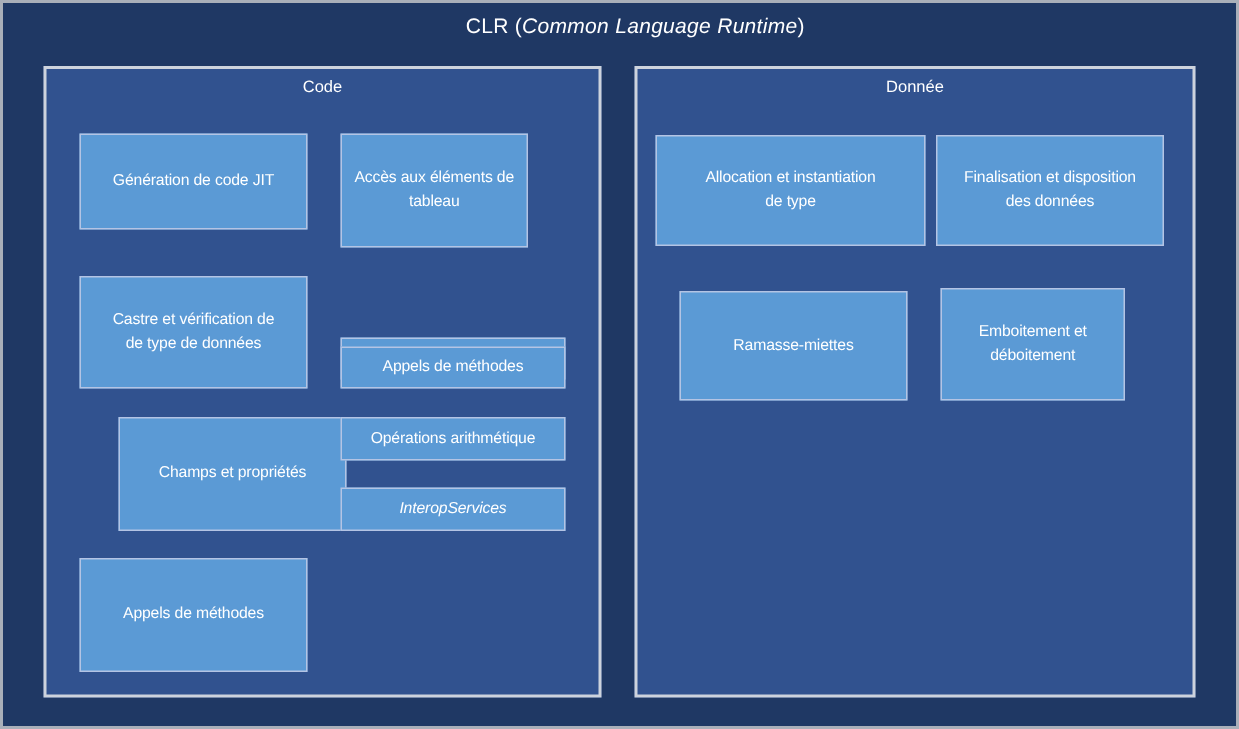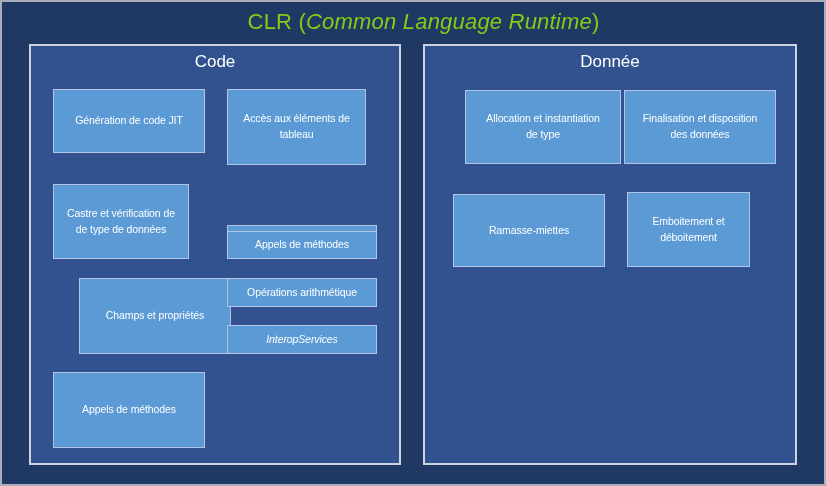--- a/index.html
+++ b/index.html
@@ -15,41 +15,41 @@
     overflow: hidden;
     color: #ffffff;
   }
 
   .diagram-title {
     position: absolute;
     top: 7px;
     left: 0;
     right: 0;
     text-align: center;
-    font-size: 22px;
+    font-size: 14px;
     letter-spacing: 0.2px;
-    color: #84cc16;
+    color: #ffffff;
     margin-left: 21px;
   }
   .diagram-title .it { font-style: italic; }
 
   .panel {
     position: absolute;
     box-sizing: border-box;
     background: #31528F;
     border: 2px solid #CDD3DD;
   }
 
   .panel-header {
     position: absolute;
     top: 6px;
     left: 0;
     right: 0;
     text-align: center;
-    font-size: 17px;
+    font-size: 11px;
     color: #ffffff;
   }
 
   .box {
     position: absolute;
     box-sizing: border-box;
     background: #5B9AD5;
     border: 1.5px solid #B4C4E4;
     display: flex;
     align-items: center;
@@ -68,44 +68,44 @@
 
 <div class="canvas">
 
   <div class="diagram-title"><span>CLR (</span><span class="it">Common Language Runtime</span><span>)</span></div>
 
   <div class="panel" style="left:27px; top:42px; width:372px; height:421px;">
     <div class="panel-header">Code</div>
 
     <div class="box" style="left:22px; top:43px; width:152px; height:64px;">Génération de code JIT</div>
 
-    <div class="box" style="left:196px; top:43px; width:139px; height:76px;">Accès aux éléments de
+    <div class="box" style="left:196px; top:43px; width:125px; height:76px;">Accès aux éléments de
 tableau</div>
 
-    <div class="box" style="left:22px; top:138px; width:136px; height:75px;">Castre et vérification de
+    <div class="box" style="left:22px; top:138px; width:152px; height:75px;">Castre et vérification de
 de type de données</div>
 
     <div class="box" style="left:196px; top:139px; width:150px; height:28px;margin-top:40px;">Délégations</div>
 
     <div class="box" style="left:196px; top:185px; width:150px; height:28px;">Appels de méthodes</div>
 
     <div class="box" style="left:22px; top:232px; width:152px; height:76px;margin-left:26px;">Champs et propriétés</div>
 
     <div class="box" style="left:196px; top:232px; width:150px; height:29px;text-align:center;">Opérations arithmétique</div>
 
     <div class="box italic" style="left:196px; top:279px; width:150px; height:29px;">InteropServices</div>
 
     <div class="box" style="left:22px; top:326px; width:152px; height:76px;">Appels de méthodes</div>
 
   </div>
 
   <div class="panel" style="left:421px; top:42px; width:374px; height:421px;">
     <div class="panel-header">Donnée</div>
 
-    <div class="box" style="left:40px; top:44px; width:156px; height:74px;">Allocation et instantiation
+    <div class="box" style="left:12px; top:44px; width:180px; height:74px;">Allocation et instantiation
 de type</div>
 
     <div class="box" style="left:199px; top:44px; width:152px; height:74px;">Finalisation et disposition
 des données</div>
 
     <div class="box" style="left:28px; top:148px; width:152px; height:73px;">Ramasse-miettes</div>
 
     <div class="box" style="left:202px; top:146px; width:123px; height:75px;">Emboitement et
 déboitement</div>
   </div>

